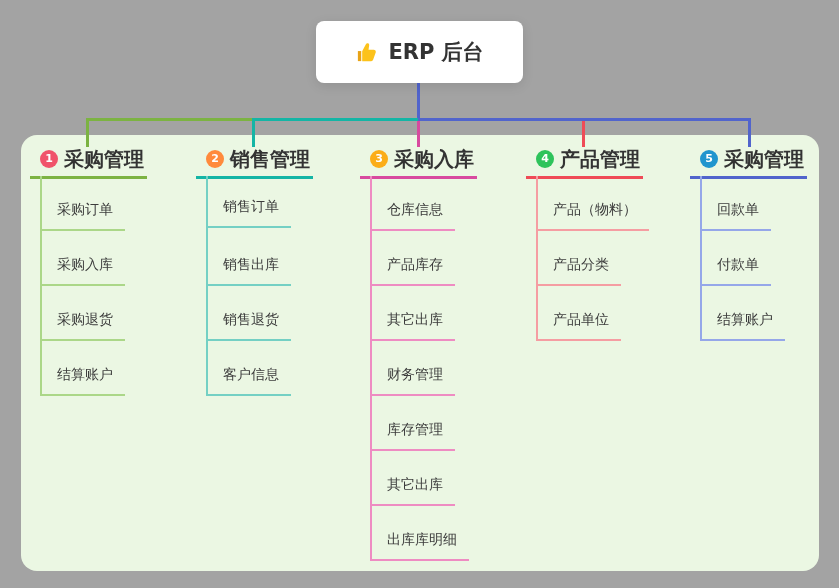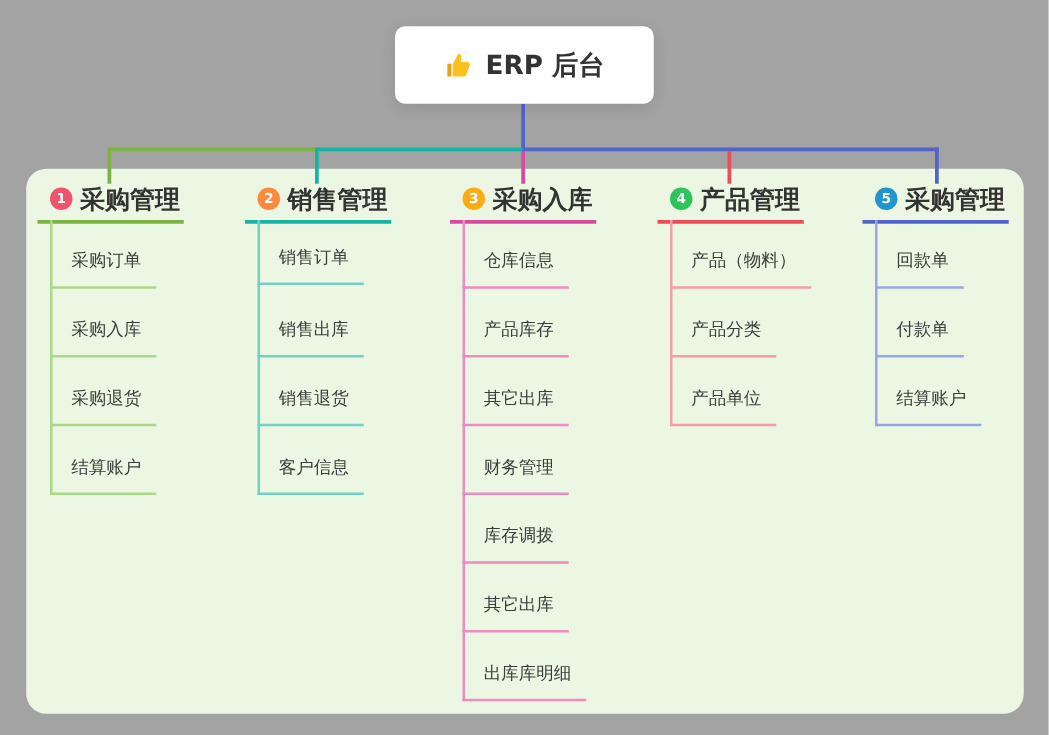--- a/index.html
+++ b/index.html
@@ -88,21 +88,21 @@
   <div class="col" style="left: 360px; --main: #d84a9f; --light: #ee8cc2; --badge: #fbad18;">
     <div class="head">
       <span class="badge">3</span>
       <span class="title">采购入库</span>
     </div>
     <div class="spine" style="height:385px;"></div>
     <div class="child" style="top:55px">仓库信息</div>
     <div class="child" style="top:110px">产品库存</div>
     <div class="child" style="top:165px">其它出库</div>
     <div class="child" style="top:220px">财务管理</div>
-    <div class="child" style="top:275px">库存调拨</div>
+    <div class="child" style="top:275px">库存管理</div>
     <div class="child" style="top:330px">其它出库</div>
     <div class="child" style="top:385px">出库库明细</div>
   </div>
 
   <div class="col" style="left: 526px; --main: #ef4b57; --light: #f59da2; --badge: #2ec35b;">
     <div class="head">
       <span class="badge">4</span>
       <span class="title">产品管理</span>
     </div>
     <div class="spine" style="height:165px;"></div>

